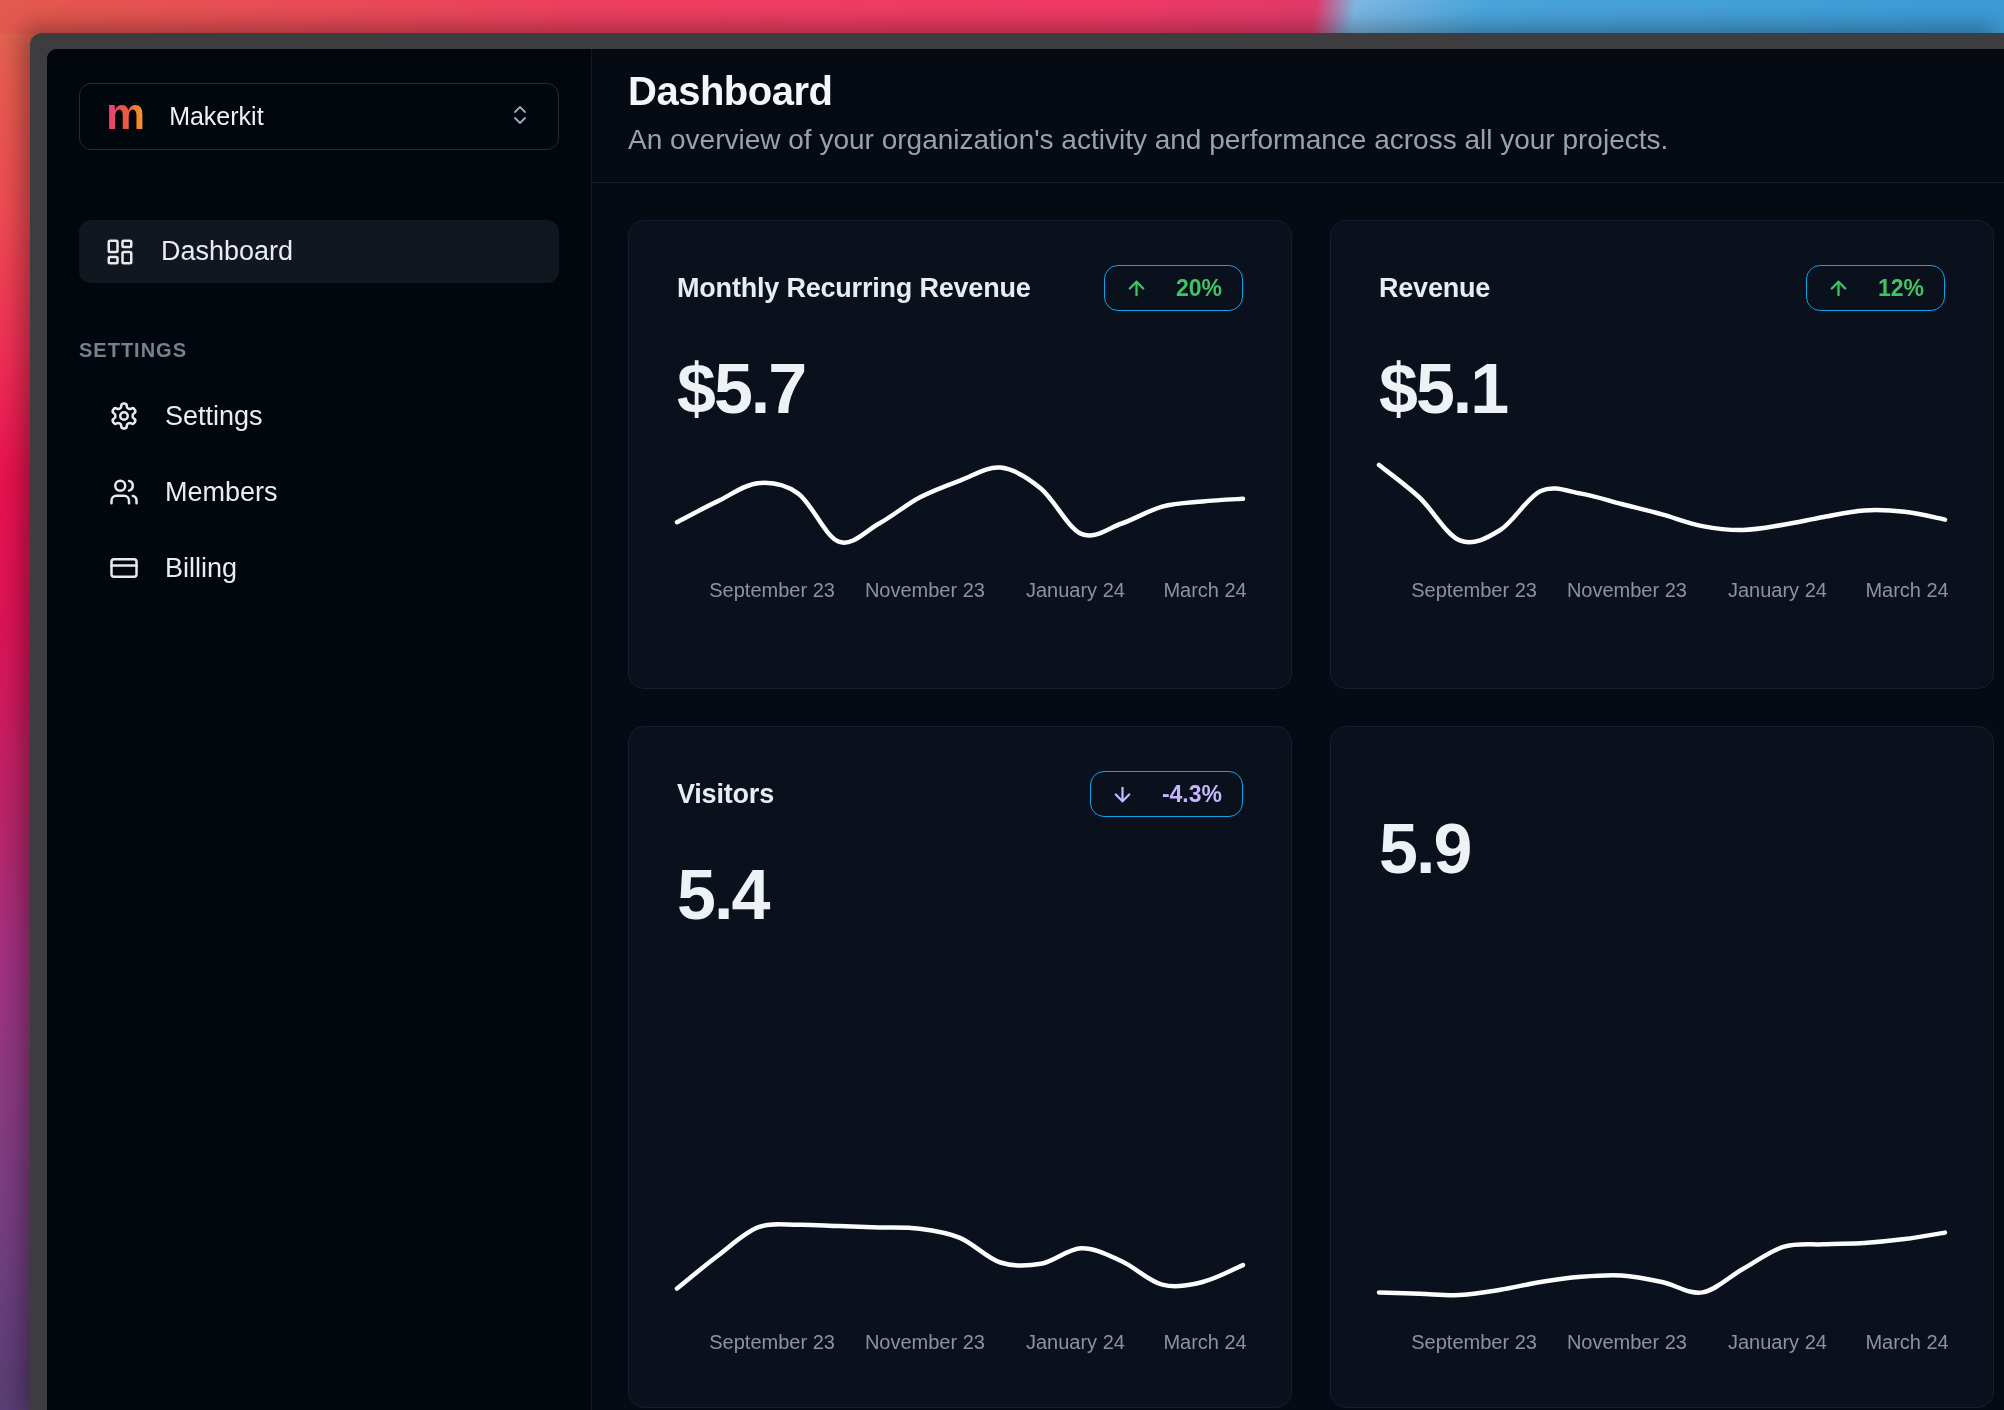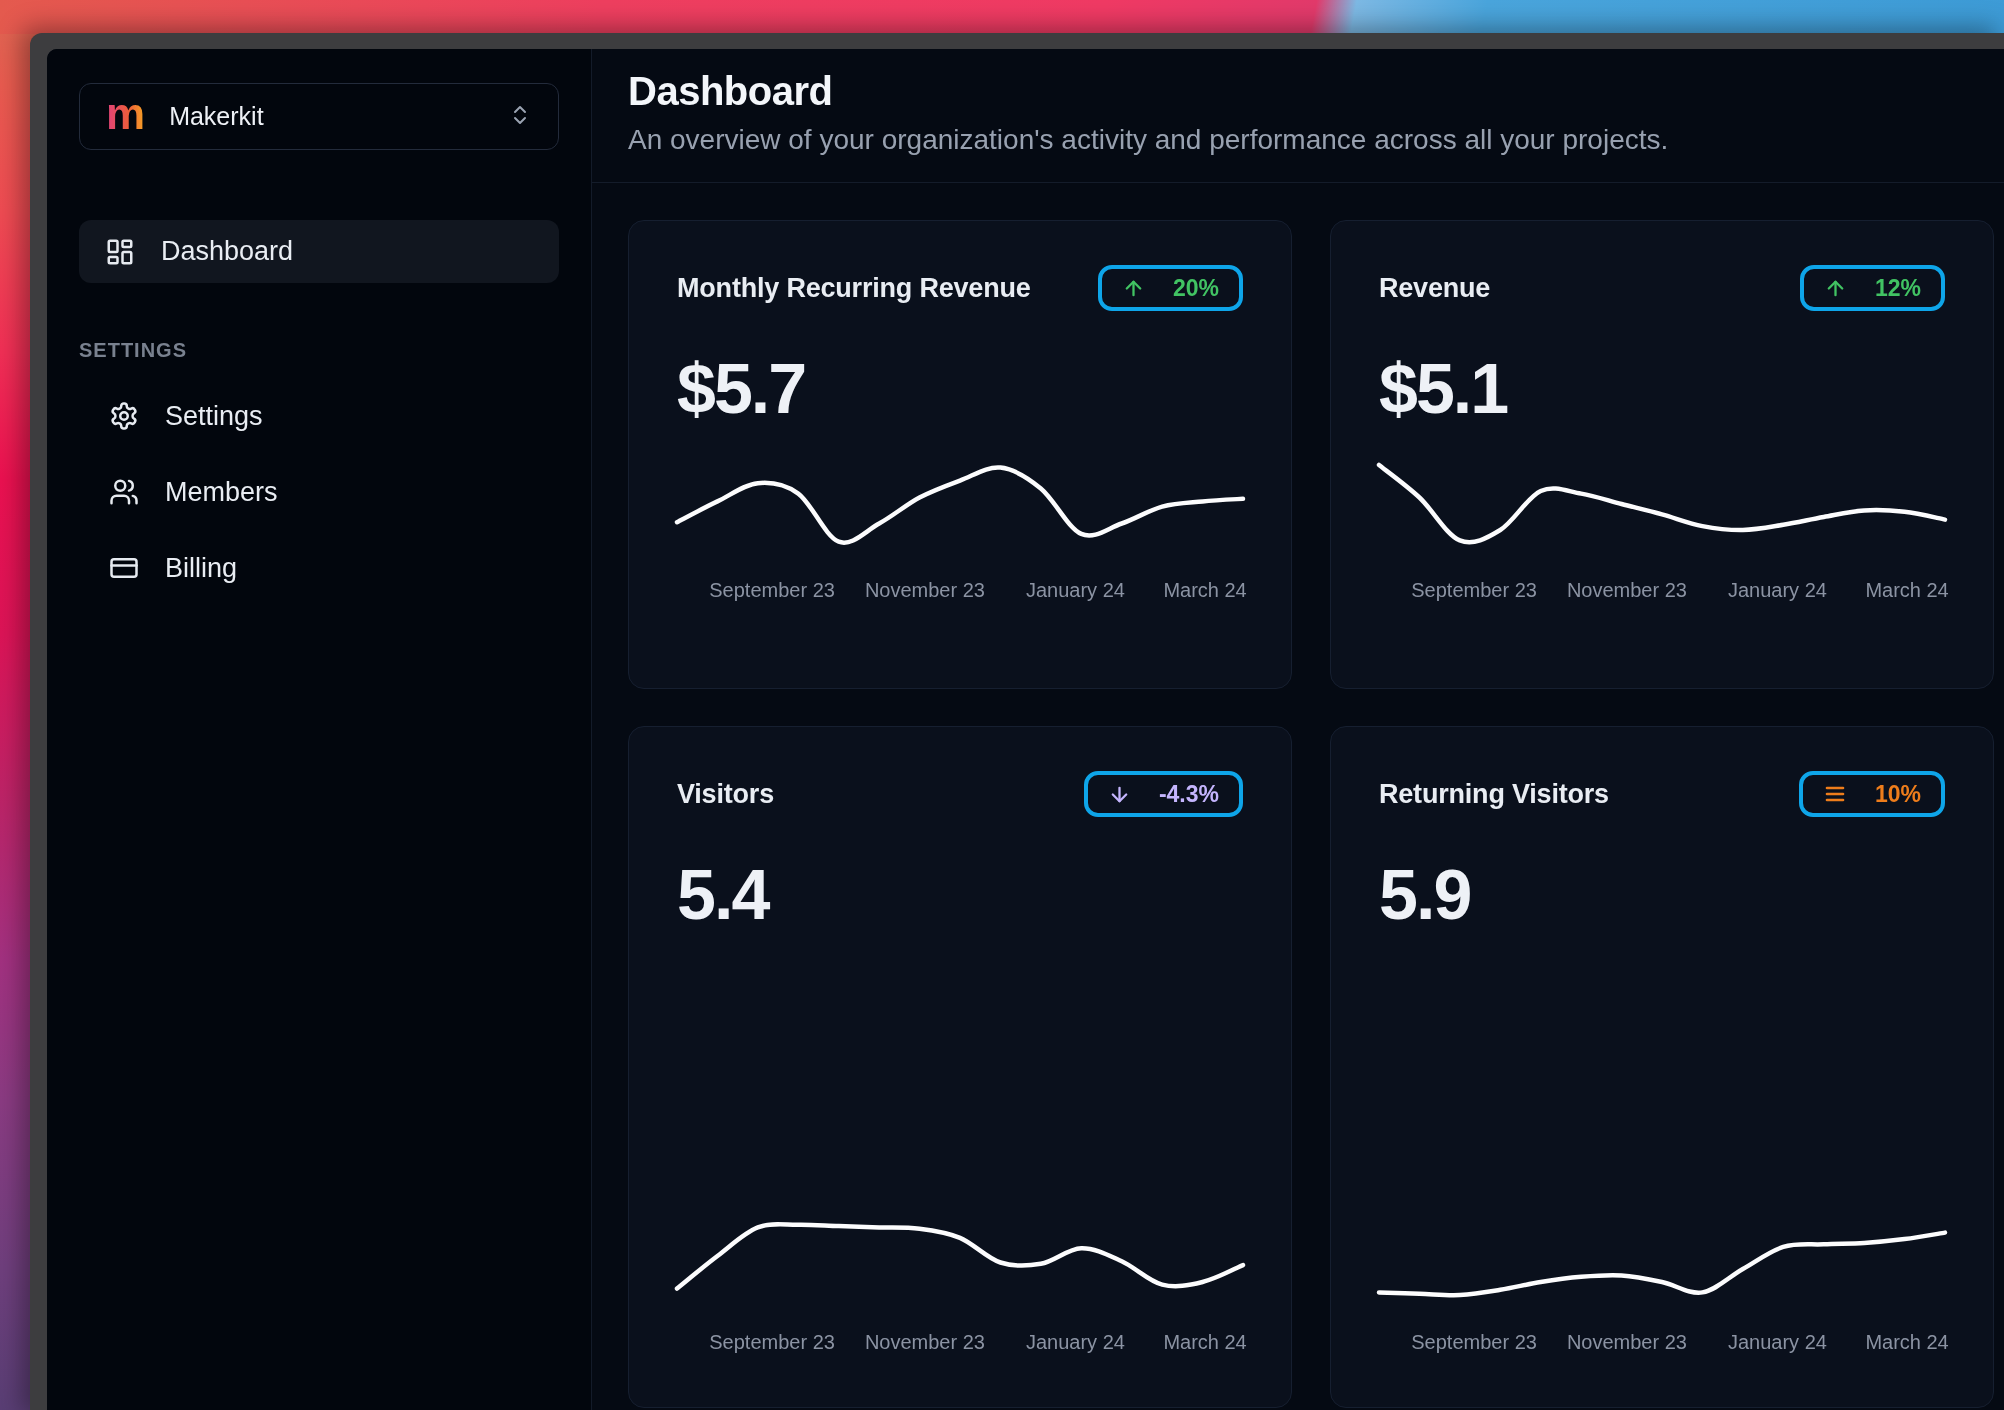--- a/index.html
+++ b/index.html
@@ -71,21 +71,21 @@
   }
   .card {
     border:1px solid #161f30; border-radius:16px; background:#0a101c;
     padding:44px 48px; display:flex; flex-direction:column; height:469px;
   }
   .card:nth-child(n+3) { height:682px; }
   .card-head { display:flex; align-items:center; justify-content:space-between; }
   .card-title { color:#e9edf3; font-size:27px; font-weight:600; letter-spacing:-0.2px; }
   .badge {
     display:flex; align-items:center; gap:28px;
-    border:4px solid #0ea5e9; border-radius:14px;
+    border:1px solid #0ea5e9; border-radius:14px;
     height:46px; padding:0 20px; font-size:23px; font-weight:700;
   }
   .badge .bicon { display:none; }
   .badge.up   { color:#41c363; }
   .badge.down { color:#c4b5fd; }
   .badge.flat { color:#ee7d1b; }
   .badge.up   .icon-up,
   .badge.down .icon-down,
   .badge.flat .icon-flat { display:inline-flex; }
 
@@ -258,34 +258,20 @@
       <div class="x-labels">
         <span class="x-label">September 23</span>
         <span class="x-label">November 23</span>
         <span class="x-label">January 24</span>
         <span class="x-label">March 24</span>
       </div>
     </div>
   </article>
 
   <article class="card">
-    <div class="card-head">
-      <h2 class="card-title">Returning Visitors</h2>
-      <span class="badge flat">
-
-        <span class="bicon icon-flat">
-          <svg width="24" height="24" viewBox="0 0 24 24" fill="none" stroke="currentColor" stroke-width="2.6" stroke-linecap="round">
-                    <line x1="4" x2="20" y1="6" y2="6"></line>
-                    <line x1="4" x2="20" y1="12" y2="12"></line>
-                    <line x1="4" x2="20" y1="18" y2="18"></line>
-                  </svg>
-        </span>
-        <span class="badge-text">10%</span>
-      </span>
-    </div>
     <div class="metric-value">5.9</div>
     <div class="chart-block">
       <svg class="spark" viewBox="0 0 568 150" preserveAspectRatio="none">
         <path class="spark-path" d="M0.0,111.4C6.8,111.6 27.0,112.3 40.6,112.7C54.1,113.1 67.6,114.7 81.1,114.0C94.7,113.3 108.2,111.0 121.7,108.8C135.2,106.6 148.8,103.2 162.3,101.0C175.8,98.8 189.3,96.9 202.9,95.8C216.4,94.7 229.9,93.6 243.4,94.5C257.0,95.4 270.5,98.2 284.0,101.0C297.5,103.8 311.0,113.6 324.6,111.4C338.1,109.2 351.6,95.6 365.1,88.0C378.7,80.4 392.2,70.0 405.7,65.9C419.2,61.8 432.8,63.9 446.3,63.3C459.8,62.6 473.3,62.9 486.9,62.0C500.4,61.1 513.9,59.8 527.4,58.1C541.0,56.4 561.2,52.7 568.0,51.6"></path>
       </svg>
       <div class="x-labels">
         <span class="x-label">September 23</span>
         <span class="x-label">November 23</span>
         <span class="x-label">January 24</span>
         <span class="x-label">March 24</span>

